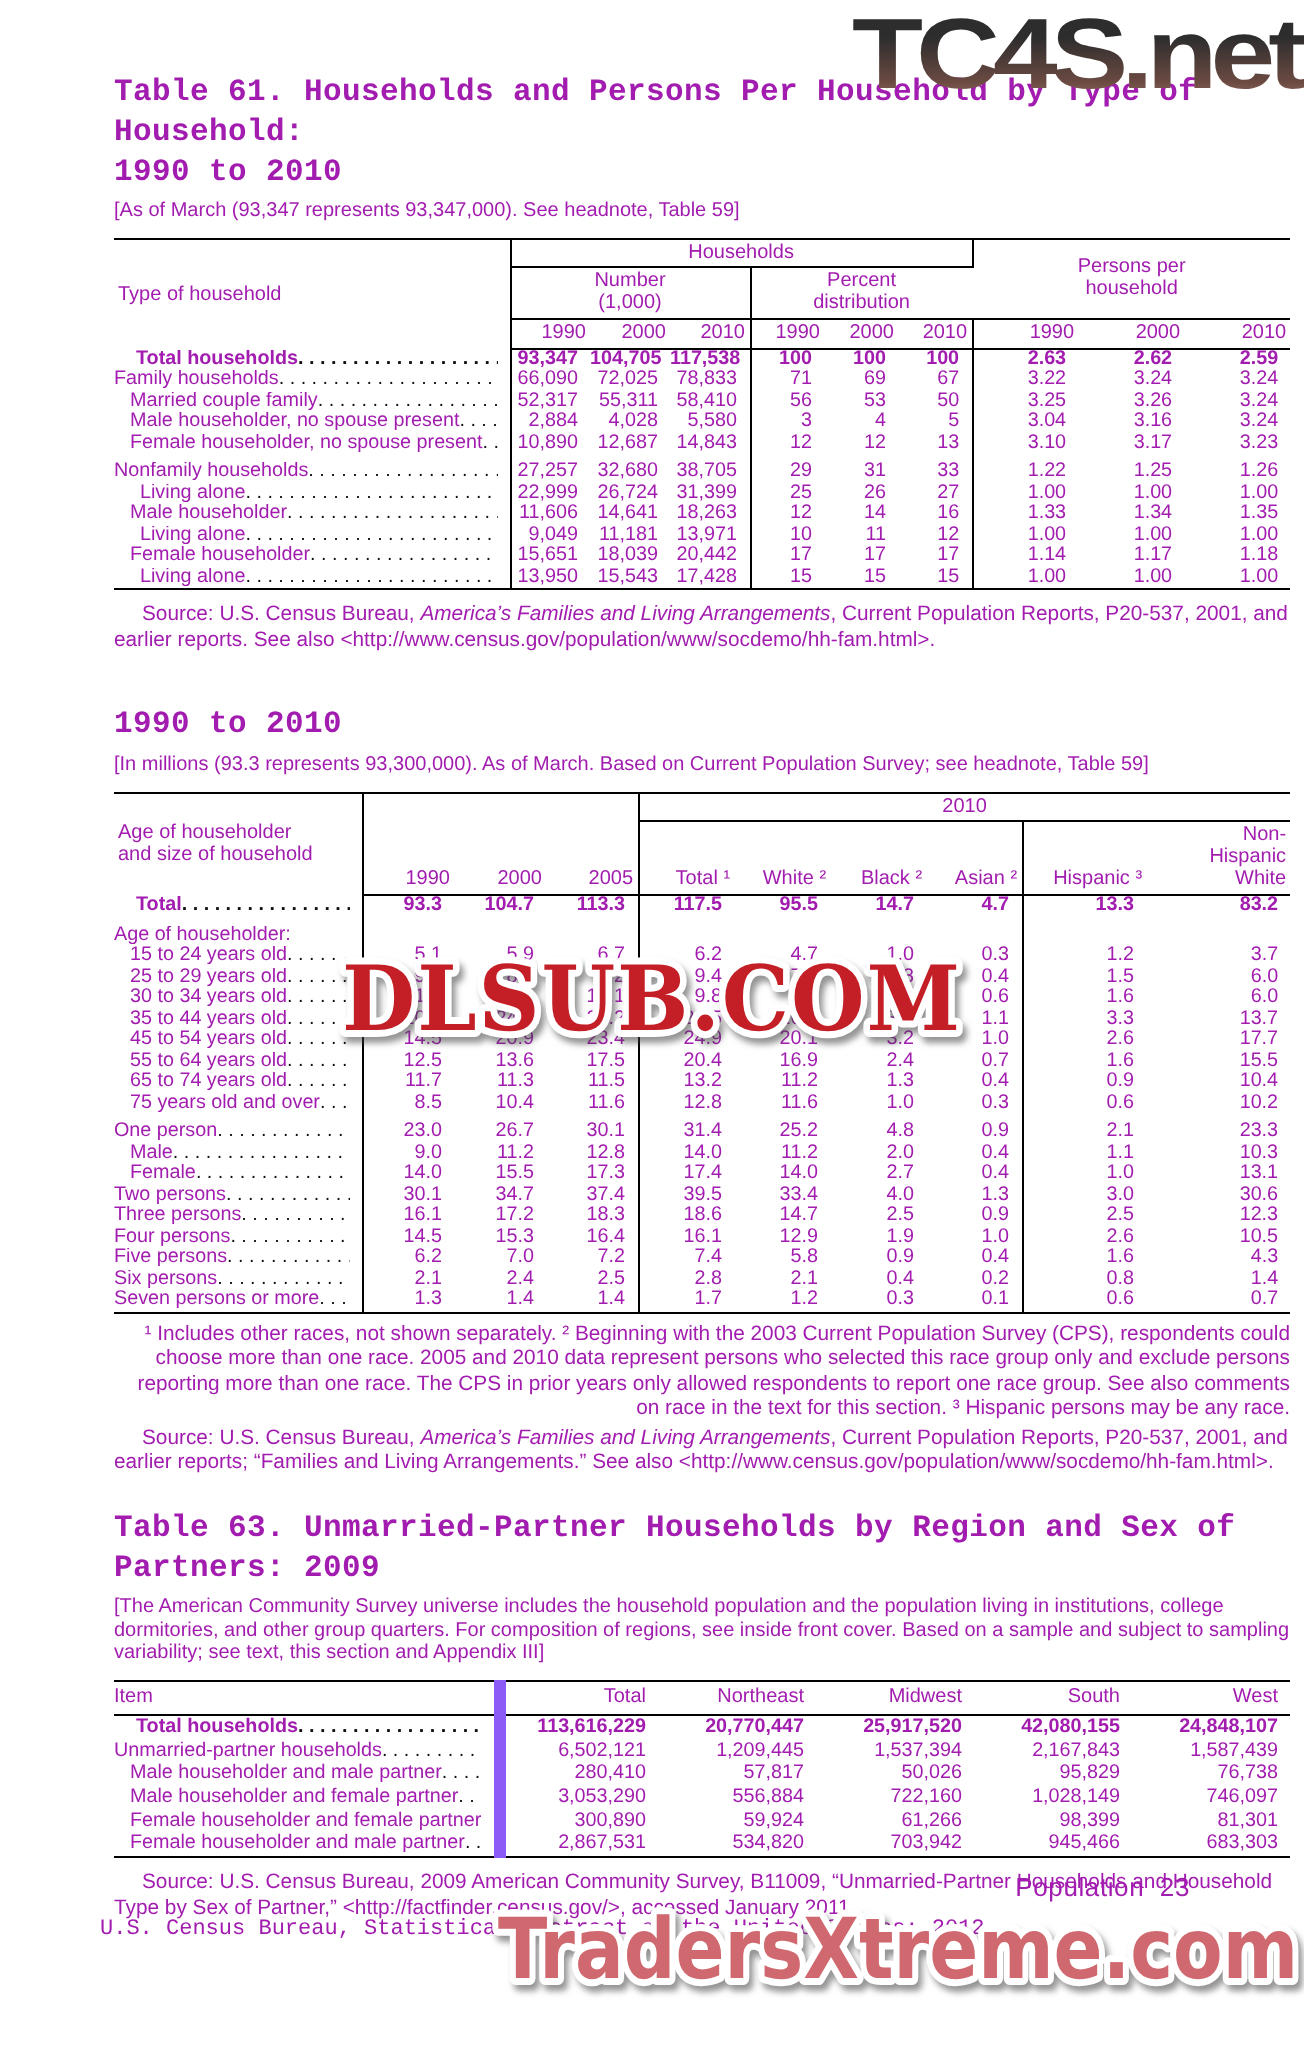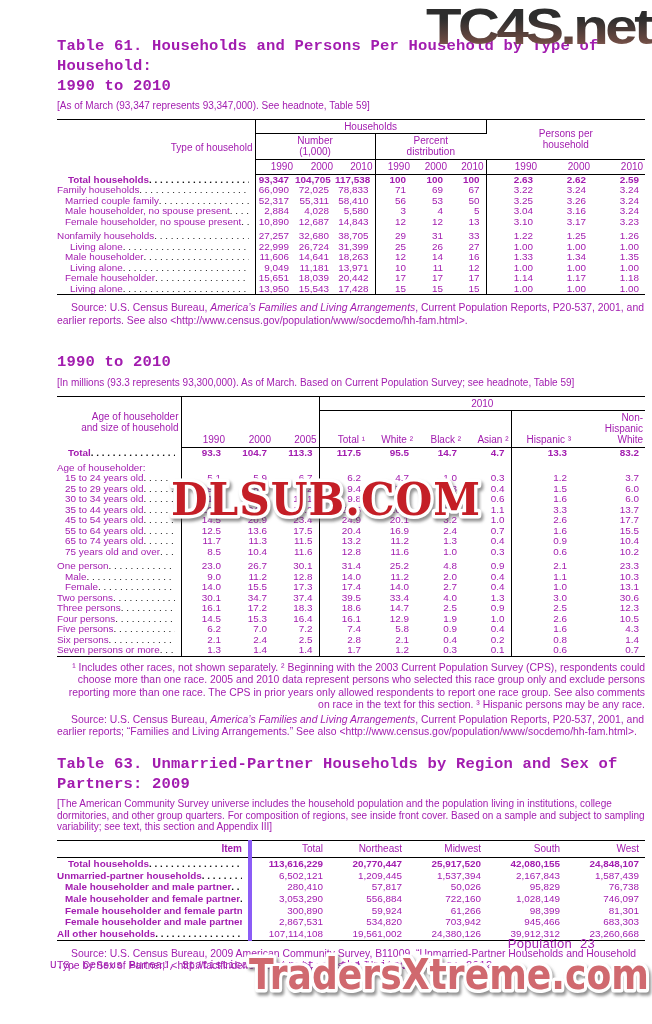--- a/index.html
+++ b/index.html
@@ -40,24 +40,24 @@
 
   
   #t62 thead th.rule-b{border-bottom:1px solid #000;}
   #t62 thead tr.r2 th{border-bottom:1.8px solid #000;padding-bottom:2px;vertical-align:bottom;}
   #t62 th.vr,#t62 td:nth-child(1){border-right:1px solid #000;}
   #t62 tbody td:nth-child(4),#t62 tbody td:nth-child(8){border-right:1px solid #000;}
   #t62 thead tr.r2 th:nth-child(3),#t62 thead tr.r2 th:nth-child(7){border-right:1px solid #000;}
 
   
   #t63 thead th{border-bottom:1.8px solid #000;padding:2px 6px 3px 0;}
-  #t63 th.vr,#t63 td:nth-child(1){border-right:4px solid #8b5cf6;font-weight:bold;}
+  #t63 th.vr,#t63 td:nth-child(1){border-right:6px solid #8b5cf6;}
   #t63 tbody td{line-height:1.18;}
 
-  .stubhead{text-align:right;}
+  .stubhead{text-align:left;}
 
   
   .pgnum{position:absolute;top:936px;right:57px;font-size:13px;letter-spacing:.3px;white-space:pre;}
   .pgfoot{position:absolute;top:959px;left:50px;font-size:11px;font-family:Liberation Mono, monospace;}
 
   
   .wm{position:absolute;z-index:6;pointer-events:none;}
   .wm-top{top:-2px;right:-4px;}
   .wm-mid{top:468px;left:50%;margin-left:-168px;}
   .wm-bot{top:942px;left:240px;}
@@ -787,33 +787,20 @@
                   <span class="lab">Female householder and male partner</span>
                   <span class="leader"></span>
                 </div>
               </td>
               <td class="num">2,867,531</td>
               <td class="num">534,820</td>
               <td class="num">703,942</td>
               <td class="num">945,466</td>
               <td class="num">683,303</td>
             </tr>
-            <tr>
-              <td class="stub ind0">
-                <div class="sf">
-                  <span class="lab">All other households</span>
-                  <span class="leader"></span>
-                </div>
-              </td>
-              <td class="num">107,114,108</td>
-              <td class="num">19,561,002</td>
-              <td class="num">24,380,126</td>
-              <td class="num">39,912,312</td>
-              <td class="num">23,260,668</td>
-            </tr>
           </tbody>
       </table>
 
       <p class="source">Source: U.S. Census Bureau, 2009 American Community Survey, B11009, “Unmarried-Partner Households and Household Type by Sex of Partner,” &lt;http://factfinder.census.gov/&gt;, accessed January 2011.</p>
     </section>
 
   </div>
 
   <div class="wm wm-mid">
     <svg width="336" height="64" xmlns="http://www.w3.org/2000/svg">

